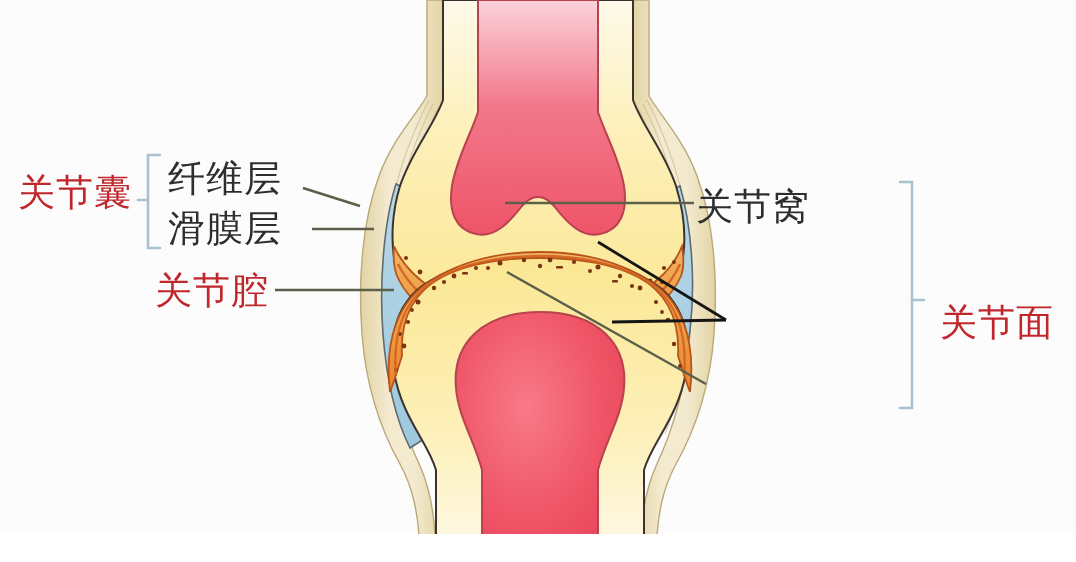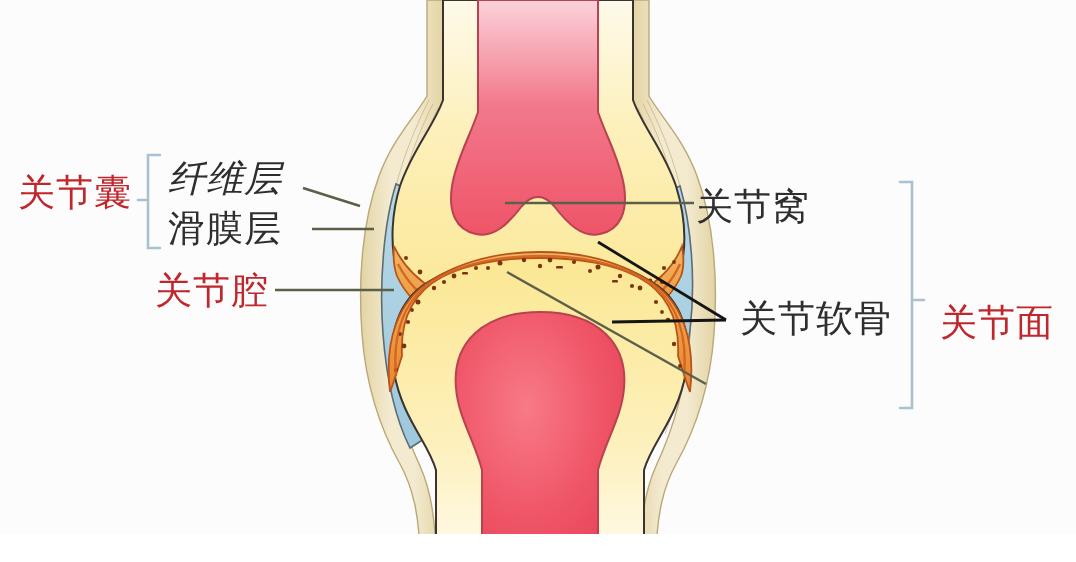--- a/index.html
+++ b/index.html
@@ -278,20 +278,19 @@
       </g>
 
       <g>
         <path d="M900,182 L912,182 L912,408 L900,408" fill="none" stroke="#a9c2d1" stroke-width="2.6" stroke-linecap="round"></path>
         <path d="M912,300 L924,300" fill="none" stroke="#a9c2d1" stroke-width="2.6" stroke-linecap="round"></path>
       </g>
     </g>
   </svg>
 
   <div class="lbl lbl-red t36" style="left:18px;  top:174px;">关节囊</div>
-  <div class="lbl lbl-dark t36" style="left:168px; top:160px;font-style:italic;">纤维层</div>
+  <div class="lbl lbl-dark t36" style="left:168px; top:160px;">纤维层</div>
   <div class="lbl lbl-red t36" style="left:155px; top:272px;">关节腔</div>
   <div class="lbl lbl-dark t36" style="left:168px; top:210px;">滑膜层</div>
   <div class="lbl lbl-dark t36" style="left:696px; top:188px;">关节窝</div>
-  <div class="lbl lbl-dark t36" style="left:740px; top:300px;">关节软骨</div>
   <div class="lbl lbl-red t36" style="left:940px; top:284px;margin-top:20px;">关节面</div>
 
 </div>
 
 </body></html>

